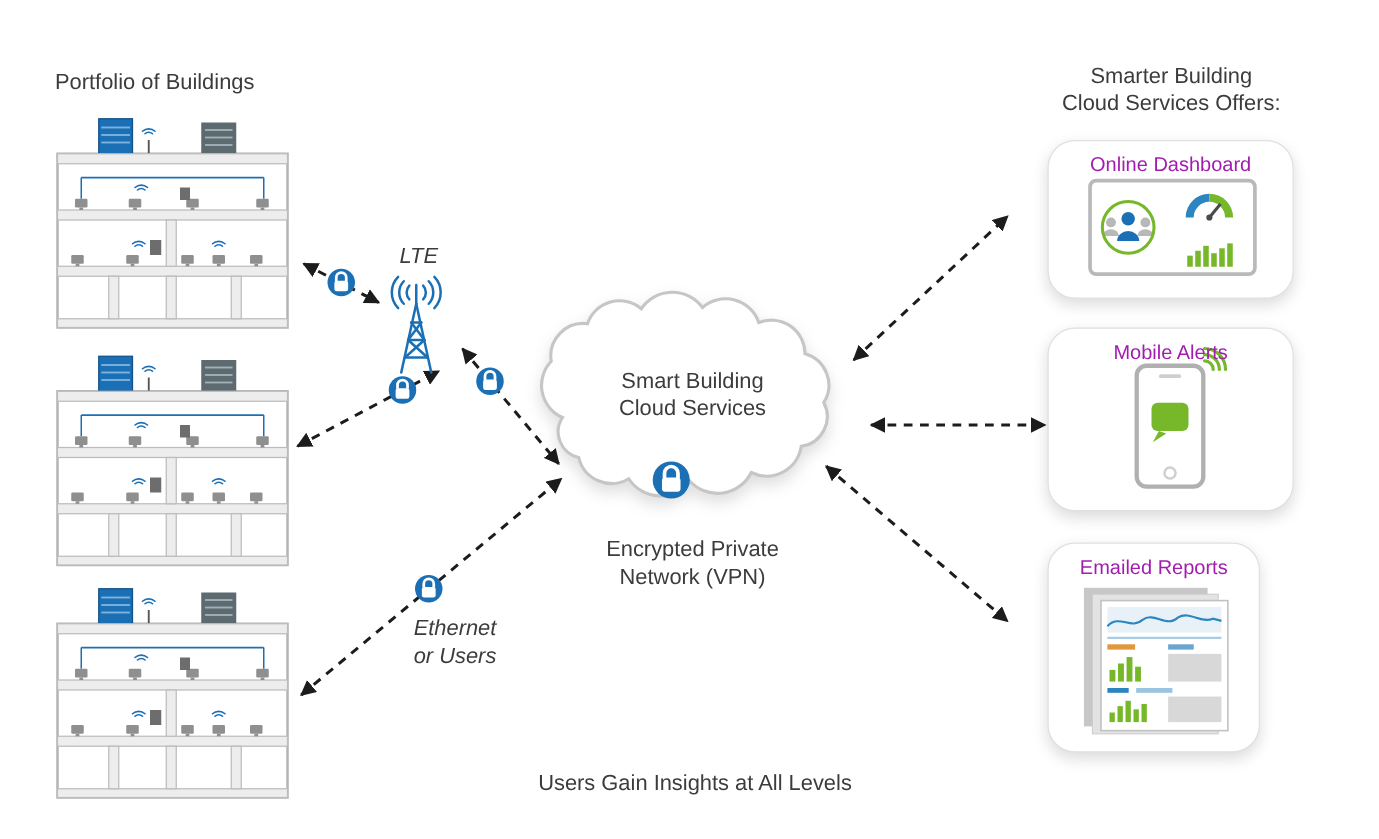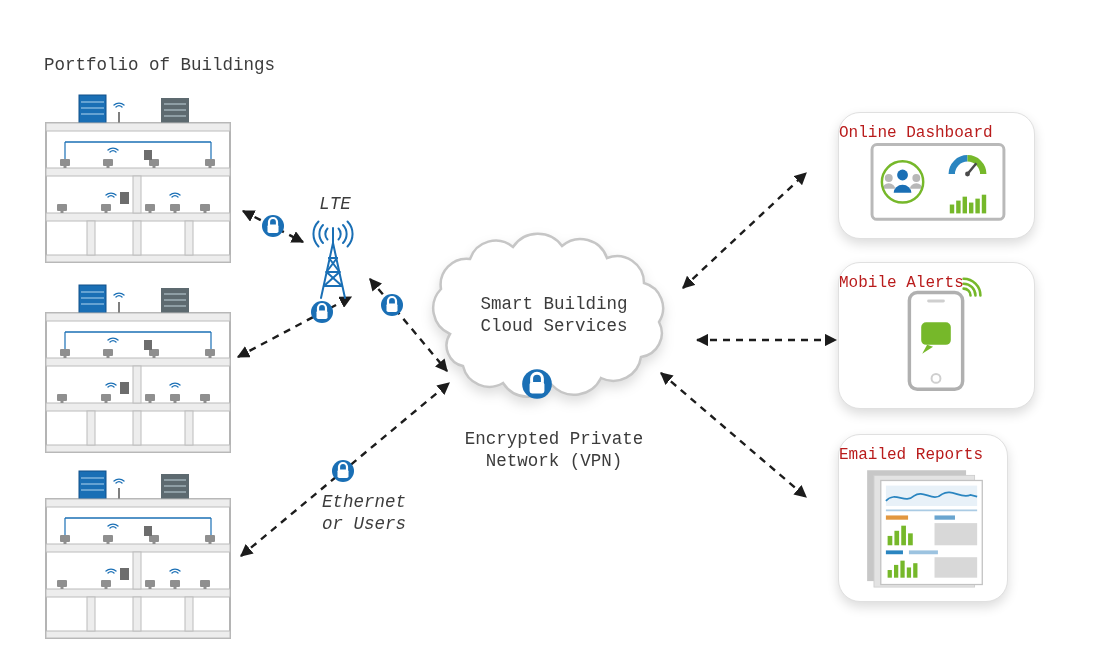--- a/index.html
+++ b/index.html
@@ -2,43 +2,43 @@
 <html><head>
 <meta charset="utf-8">
 <style>
   * { box-sizing: border-box; }
   html, body { margin: 0; padding: 0; background: #ffffff; }
   .canvas {
     position: relative;
     width: 1103px;
     height: 671px;
     background: #ffffff;
-    font-family: Liberation Mono, monospace;
+    font-family: Liberation Sans, sans-serif;
     color: #3c3c3c;
     overflow: hidden;
   }
   .layer { position: absolute; left: 0; top: 0; width: 1103px; height: 671px; }
   .label { position: absolute; font-size: 17.5px; line-height: 21.5px; color: #3c3c3c; }
   .center { text-align: center; }
   .italic { font-style: italic; }
   .cloud-shape { filter: drop-shadow(0 6px 6px rgba(0,0,0,0.13)); }
   .card {
     position: absolute;
     background: #ffffff;
     border: 1px solid #e0e0e0;
     border-radius: 22px;
     box-shadow: 0 5px 12px rgba(0,0,0,0.14);
   }
   .card-title {
     position: relative;
     z-index: 2;
-    text-align: left;
+    text-align: center;
     padding-top: 11px;
     font-size: 16px;
-    color: #b91c1c;
+    color: #a21caf;
   }
   .card svg { position: absolute; left: 0; top: 0; width: 100%; height: 100%; z-index: 1; }
 </style>
 </head>
 <body>
 
 <div class="canvas">
 
   <svg class="layer" width="1103" height="671" viewBox="0 0 1103 671">
     <defs>
@@ -169,21 +169,26 @@
   <div class="label center" style="left:443px; top:429px; width:222px;">
     <div>Encrypted Private</div>
     <div>Network (VPN)</div>
   </div>
 
   <div class="label italic center" style="left:308px; top:492px; width:112px;">
     <div>Ethernet</div>
     <div>or Users</div>
   </div>
 
-
+  <div class="label center" style="left:346px; top:616px; width:420px;">Users Gain Insights at All Levels</div>
+
+  <div class="label center" style="left:826px; top:50px; width:222px;">
+    <div>Smarter Building</div>
+    <div>Cloud Services Offers:</div>
+  </div>
 
   <div class="card" style="left:838px; top:112px; width:197px; height:127px;">
     <div class="card-title">Online Dashboard</div>
     <svg viewBox="0 0 197 127">
       <rect x="33" y="32" width="134" height="76" rx="5" fill="#ffffff" stroke="#b9b9b9" stroke-width="3"></rect>
       <circle cx="50" cy="66" r="4" fill="#b8b8b8"></circle>
       <path d="M43.5 77 a6.5 5.5 0 0 1 13 0 z" fill="#b8b8b8"></path>
       <circle cx="78" cy="66" r="4" fill="#b8b8b8"></circle>
       <path d="M71.5 77 a6.5 5.5 0 0 1 13 0 z" fill="#b8b8b8"></path>
       <circle cx="64" cy="70" r="21" fill="none" stroke="#76b82a" stroke-width="2.5"></circle>

